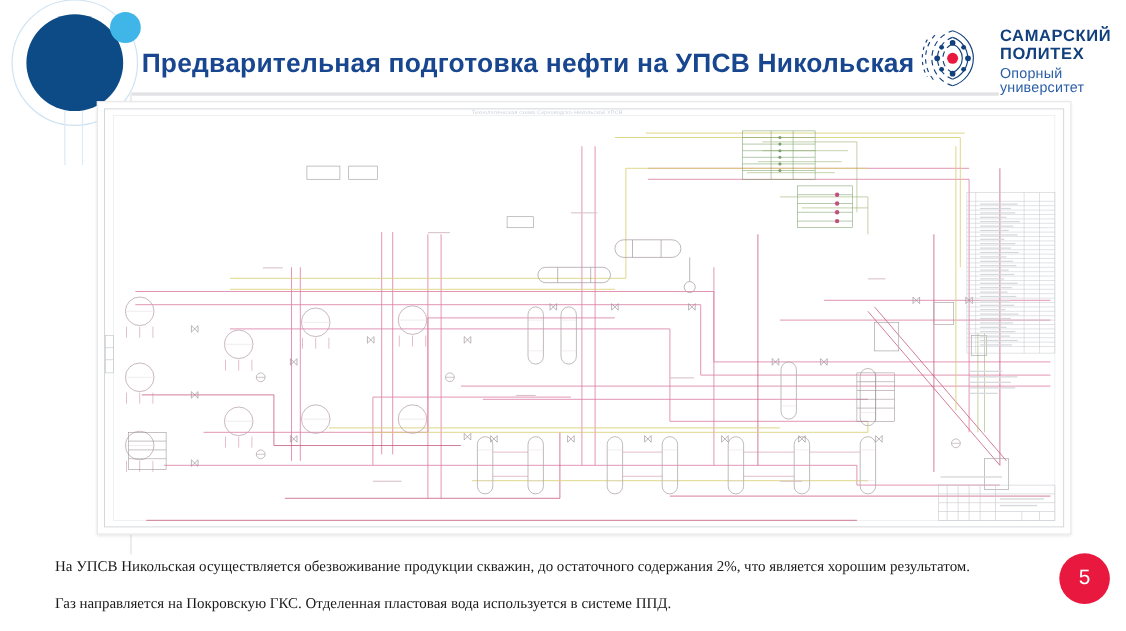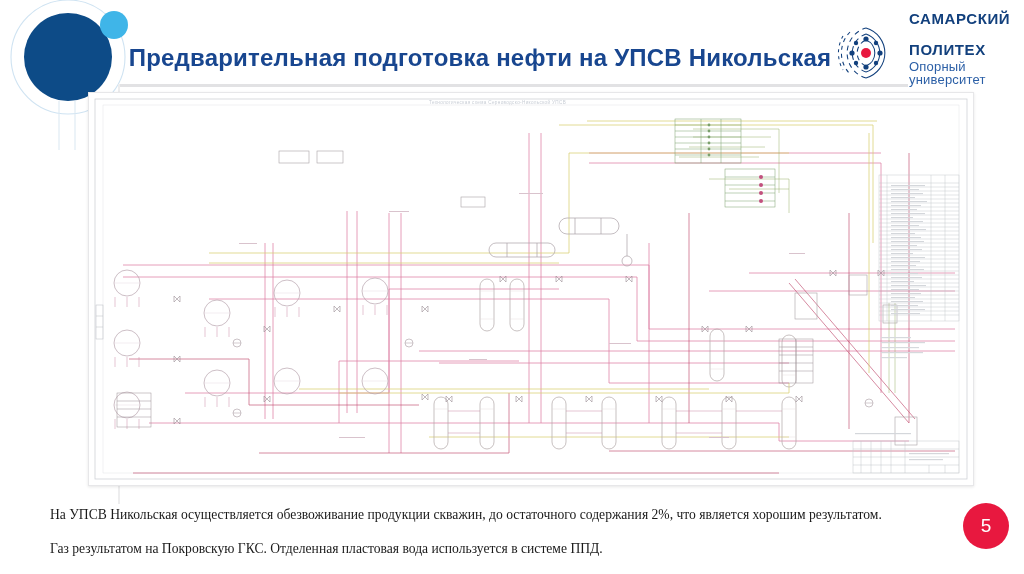--- a/index.html
+++ b/index.html
@@ -36,21 +36,21 @@
   }
 
   
   .logo{position:absolute;right:14px;top:14px;width:180px;height:72px;display:flex;align-items:flex-end;gap:7px;}
   .logo-mark{width:72px;height:66px;flex:0 0 auto;}
   .logo-text{display:flex;flex-direction:column;justify-content:center;line-height:1;}
   .logo-l1,.logo-l2{
     font-size:15px;font-weight:bold;color:#12407d;letter-spacing:.6px;
     font-family:"Liberation Sans", sans-serif;
   }
-  .logo-l2{margin-top:16px;}
+  .logo-l2{margin-top:2px;}
   .logo-l3{
     font-size:13px;color:#2b5fa6;margin-top:3px;letter-spacing:.2px;
     font-family:Liberation Sans, sans-serif;
   }
 
   
   .diagram-card{
     position:absolute;left:88px;top:92px;width:884px;height:392px;
     background:#fff;
     border:1px solid #e7e7e9;
@@ -577,18 +577,18 @@
         <rect x="250" y="344" width="26" height="1"></rect>
         <rect x="620" y="344" width="20" height="1"></rect>
         <rect x="380" y="266" width="18" height="1"></rect>
         <rect x="700" y="160" width="16" height="1"></rect>
       </g>
     </svg>
   </div>
 
   <div class="body-text">
     <p class="p-indent">На УПСВ Никольская осуществляется обезвоживание продукции скважин, до остаточного содержания 2%, что является хорошим результатом.</p>
-    <p class="p-indent">Газ результатом на Покровскую ГКС. Отделенная пластовая вода используется в системе ППД.</p>
+    <p class="p-indent">Газ направляется на Покровскую ГКС. Отделенная пластовая вода используется в системе ППД.</p>
   </div>
 
   <div class="page-num">5</div>
 
 </div>
 
 </body></html>

